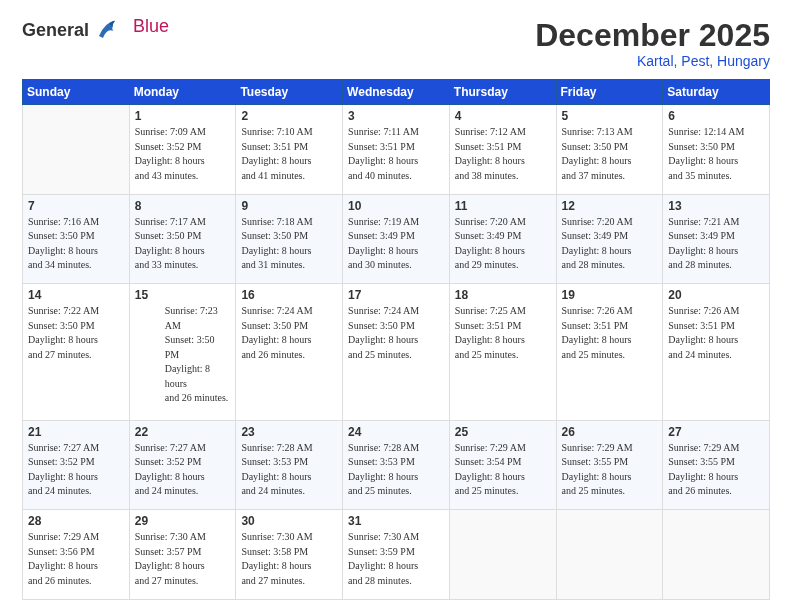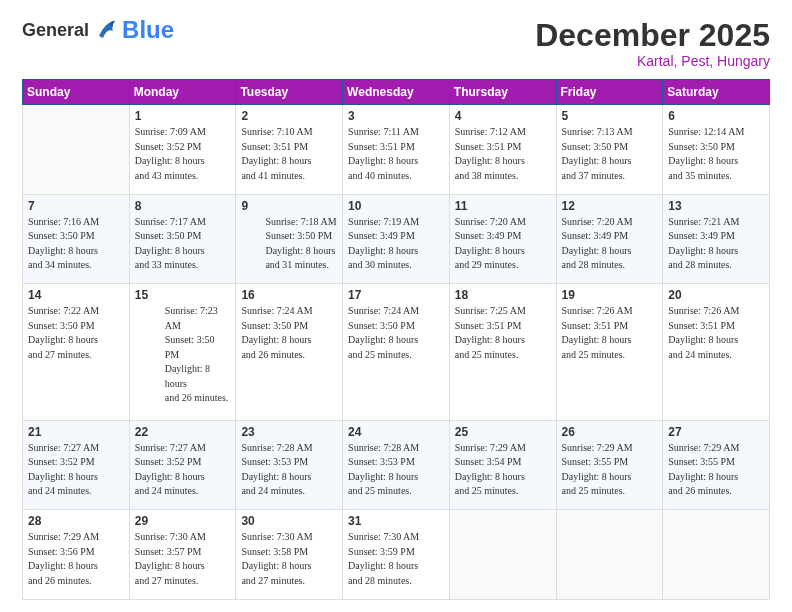--- a/index.html
+++ b/index.html
@@ -32,31 +32,31 @@
       text-align: right;
     }
     .month-title {
       font-size: 32px;
       font-weight: bold;
       color: #333;
       line-height: 1.1;
     }
     .subtitle {
       font-size: 14px;
-      color: #a21caf;
+      color: #1d4ed8;
     }
     .calendar {
       flex: 1;
       border: 1px solid #ccc;
       border-collapse: collapse;
       width: 100%;
       table-layout: fixed;
     }
     .calendar th {
-      background: #a21caf;
+      background: #1d4ed8;
       color: #fff;
       font-size: 12px;
       font-weight: bold;
       padding: 5px 4px;
       text-align: left;
       border: 1px solid #1a5a9a;
     }
     .calendar td {
       vertical-align: top;
       border: 1px solid #ddd;
@@ -88,28 +88,28 @@
       font-family: Liberation Serif, serif;
     }
   </style>
 </head>
 <body>
 
 <div class="page">
   <div class="header">
     <div class="logo">
       <div>
-        <div style="display:flex;gap:5px;">
+        <div style="display:flex;gap:16px;">
           <div style="font-size:18px;font-weight:bold;color:#333;line-height:1.15;">
             <span style="color:#333;">General</span><svg width="26" height="26" viewBox="0 0 26 26" style="vertical-align:middle;margin-left:2px;">
                 <path d="M8 18 Q14 4 24 3 Q20 8 22 13 Q16 10 12 20 Z" fill="#2a6db5"></path>
                 <path d="M18 6 Q22 2 24 3 Q21 5 22 9 Z" fill="#1a5a9a"></path>
               </svg>
           </div>
-          <div style="font-size:24px;font-weight:bold;color:#3b82f6;line-height:1.15;margin-top:-2px;">Blue</div>
+          <div style="font-size:18px;font-weight:normal;color:#be185d;line-height:1.15;margin-top:-2px;">Blue</div>
         </div>
       </div>
     </div>
     <div class="title-block">
       <div class="month-title">December 2025</div>
       <div class="subtitle">Kartal, Pest, Hungary</div>
     </div>
   </div>
 
   <table class="calendar">
@@ -180,21 +180,21 @@
           </td>
           <td>
             <span class="day-num">8</span>
             <div class="day-info" style="white-space: pre-line;">Sunrise: 7:17 AM
 Sunset: 3:50 PM
 Daylight: 8 hours
 and 33 minutes.</div>
           </td>
           <td>
             <span class="day-num">9</span>
-            <div class="day-info" style="white-space: pre-line; margin-left: 24px;">Sunrise: 7:18 AM
+            <div class="day-info" style="white-space: pre-line;">Sunrise: 7:18 AM
 Sunset: 3:50 PM
 Daylight: 8 hours
 and 31 minutes.</div>
           </td>
           <td>
             <span class="day-num">10</span>
             <div class="day-info" style="white-space: pre-line;">Sunrise: 7:19 AM
 Sunset: 3:49 PM
 Daylight: 8 hours
 and 30 minutes.</div>

